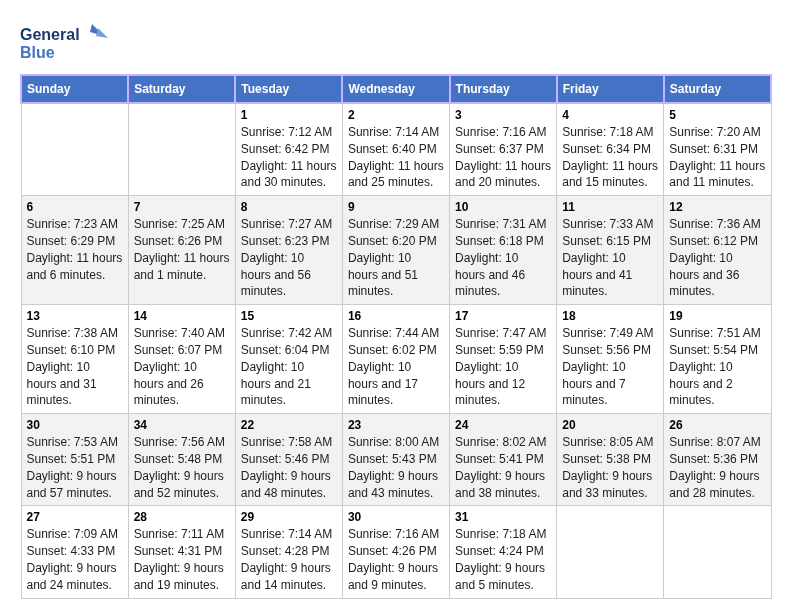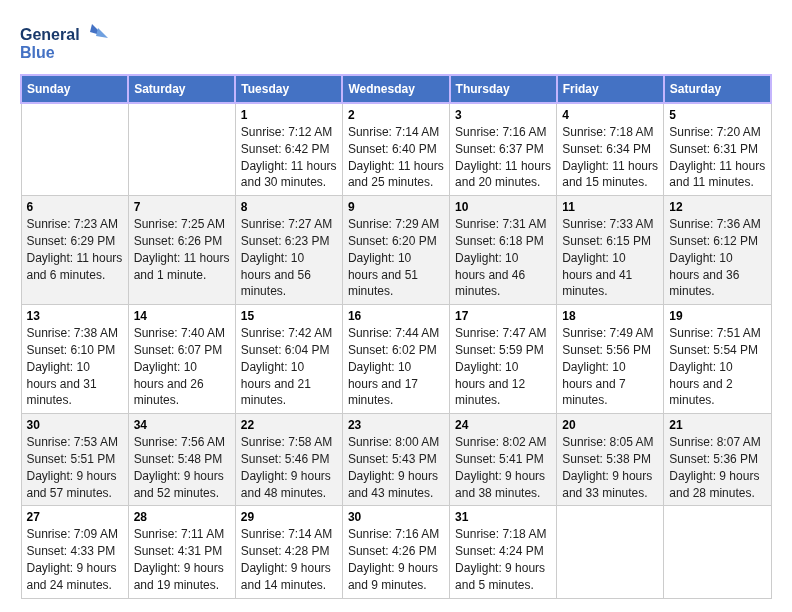--- a/index.html
+++ b/index.html
@@ -210,21 +210,21 @@
         </td>
         <td>
           <div class="day-number">24</div>
           <div class="day-detail">Sunrise: 8:02 AM<br>Sunset: 5:41 PM<br>Daylight: 9 hours and 38 minutes.</div>
         </td>
         <td>
           <div class="day-number">20</div>
           <div class="day-detail">Sunrise: 8:05 AM<br>Sunset: 5:38 PM<br>Daylight: 9 hours and 33 minutes.</div>
         </td>
         <td>
-          <div class="day-number">21</div>
+          <div class="day-number">26</div>
           <div class="day-detail">Sunrise: 8:07 AM<br>Sunset: 5:36 PM<br>Daylight: 9 hours and 28 minutes.</div>
         </td>
       </tr>
       <tr>
         <td>
           <div class="day-number">27</div>
           <div class="day-detail">Sunrise: 7:09 AM<br>Sunset: 4:33 PM<br>Daylight: 9 hours and 24 minutes.</div>
         </td>
         <td>
           <div class="day-number">28</div>

